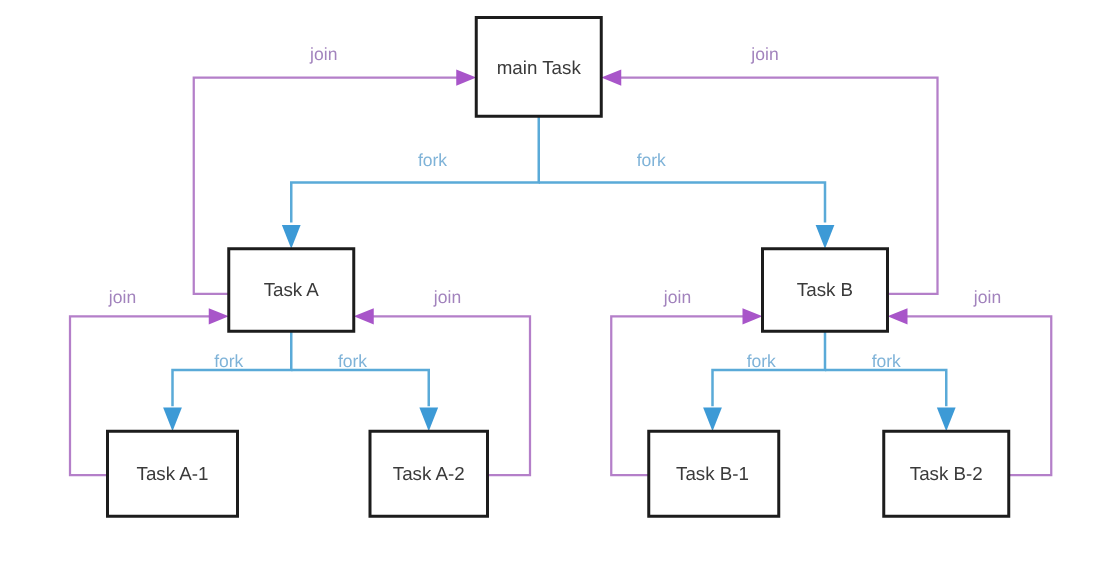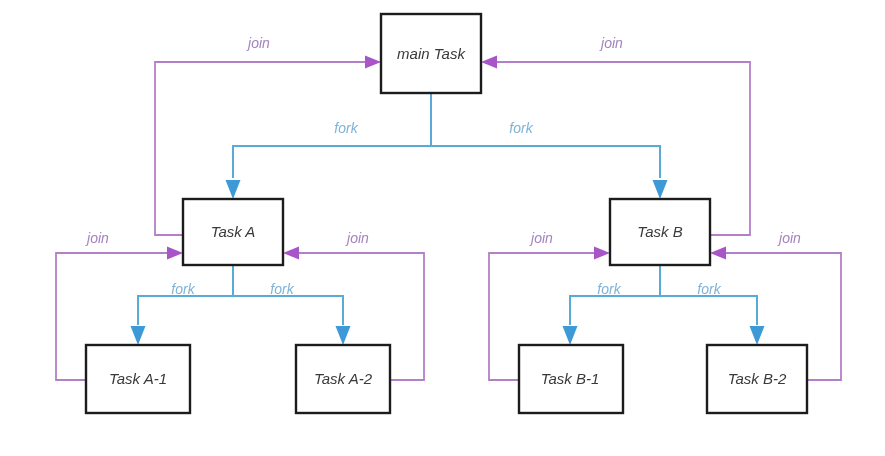--- a/index.html
+++ b/index.html
@@ -9,21 +9,20 @@
   }
   body {
     font-family: "Liberation Sans", sans-serif;
   }
   #canvas {
     position: relative;
     width: 885px;
     height: 456px;
     background: #ffffff;
     overflow: hidden;
-    font-style: italic;
   }
   svg.diagram {
     position: absolute;
     top: 0;
     left: 0;
     width: 885px;
     height: 456px;
   }
   .node-box {
     fill: #ffffff;

